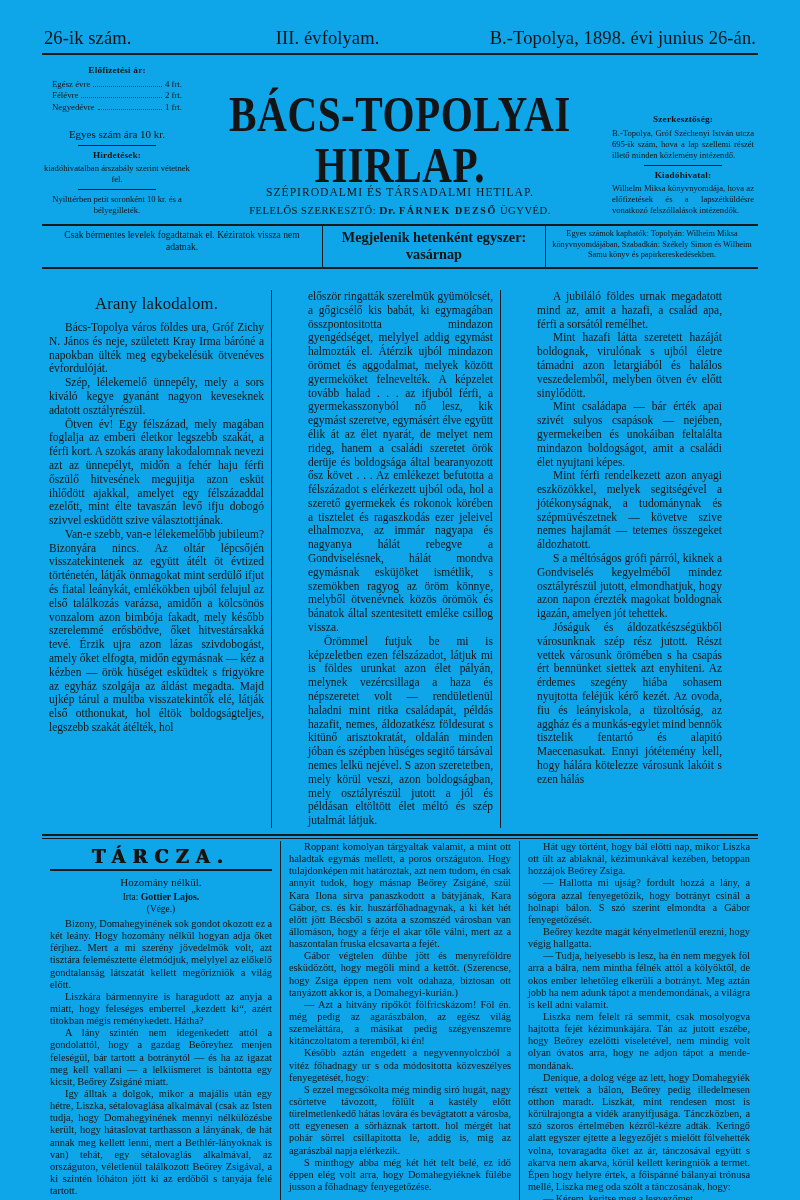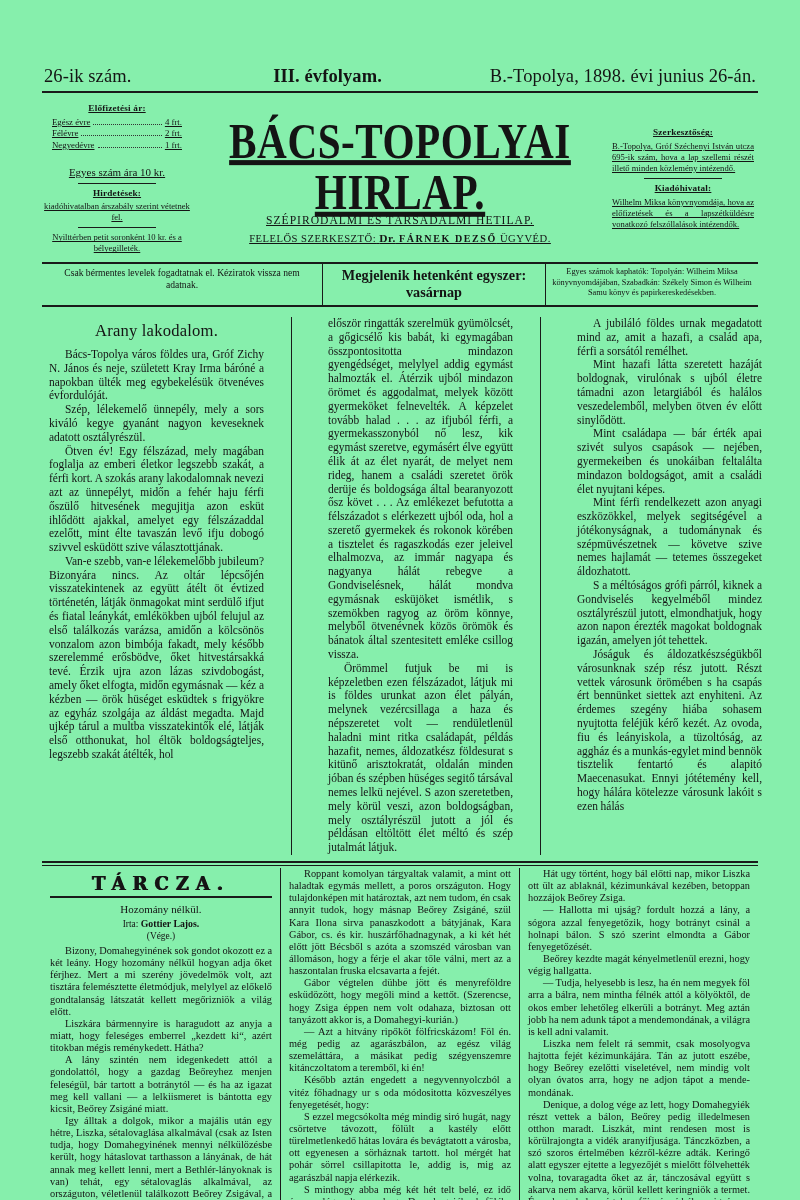--- a/index.html
+++ b/index.html
@@ -13,54 +13,53 @@
     font-family: "Liberation Serif", "DejaVu Serif", serif;
     color: #141414;
     position: relative;
     overflow: hidden;
   }
   .page {
     position: absolute;
     left: 0; top: 0;
     width: 800px;
     height: 1200px;
-    background: #86efac;
+    background: #0ea5e9;
   }
   .sheet {
     position: absolute;
     left: 42px;
     top: 28px;
     width: 716px;
   }
 
   
   .topline {
     display: flex;
     align-items: baseline;
     justify-content: space-between;
     font-size: 18.5px;
     letter-spacing: .1px;
     padding: 0 2px 4px 2px;
   }
   .topline .tl-left { font-weight: 400; }
-  .topline .tl-mid  { font-weight: 700; margin-left: 34px; margin-top: 38px; }
+  .topline .tl-mid  { font-weight: 400; margin-left: 34px; }
   .topline .tl-right{ font-weight: 400; }
 
   .rule-heavy {
     border-top: 2.4px solid #1a1a1a;
     margin: 0;
   }
 
   
   .masthead {
     display: flex;
-    align-items: center;
+    align-items: flex-end;
     padding-top: 6px;
     padding-bottom: 3px;
-    text-decoration: underline;
   }
   .mh-side {
     width: 150px;
     flex: 0 0 150px;
     font-size: 8.6px;
     line-height: 1.28;
     text-align: center;
     padding-top: 4px;
   }
   .mh-side.right { text-align: center; }
@@ -135,22 +134,21 @@
     text-align: center;
     line-height: 1.22;
   }
   .nb-left  { flex: 0 0 268px; font-size: 9.6px; border-right: 1.2px solid #1a1a1a; }
   .nb-mid   { flex: 0 0 210px; border-right: 1.2px solid #1a1a1a; font-size: 14.2px; font-weight: bold; line-height: 1.18;}
   .nb-right { flex: 1; font-size: 8.3px; line-height: 1.22;}
 
   
   .cols {
     display: flex;
-    margin-top: 10px;
-    gap: 20px;
+    margin-top: 21px;
   }
   .col {
     width: 229px;
     flex: 0 0 229px;
     padding: 0 7px;
     box-sizing: border-box;
   }
   .col.sep { border-left: 1px solid #1a1a1a; padding-left: 36px; }
 
   .art-title {

